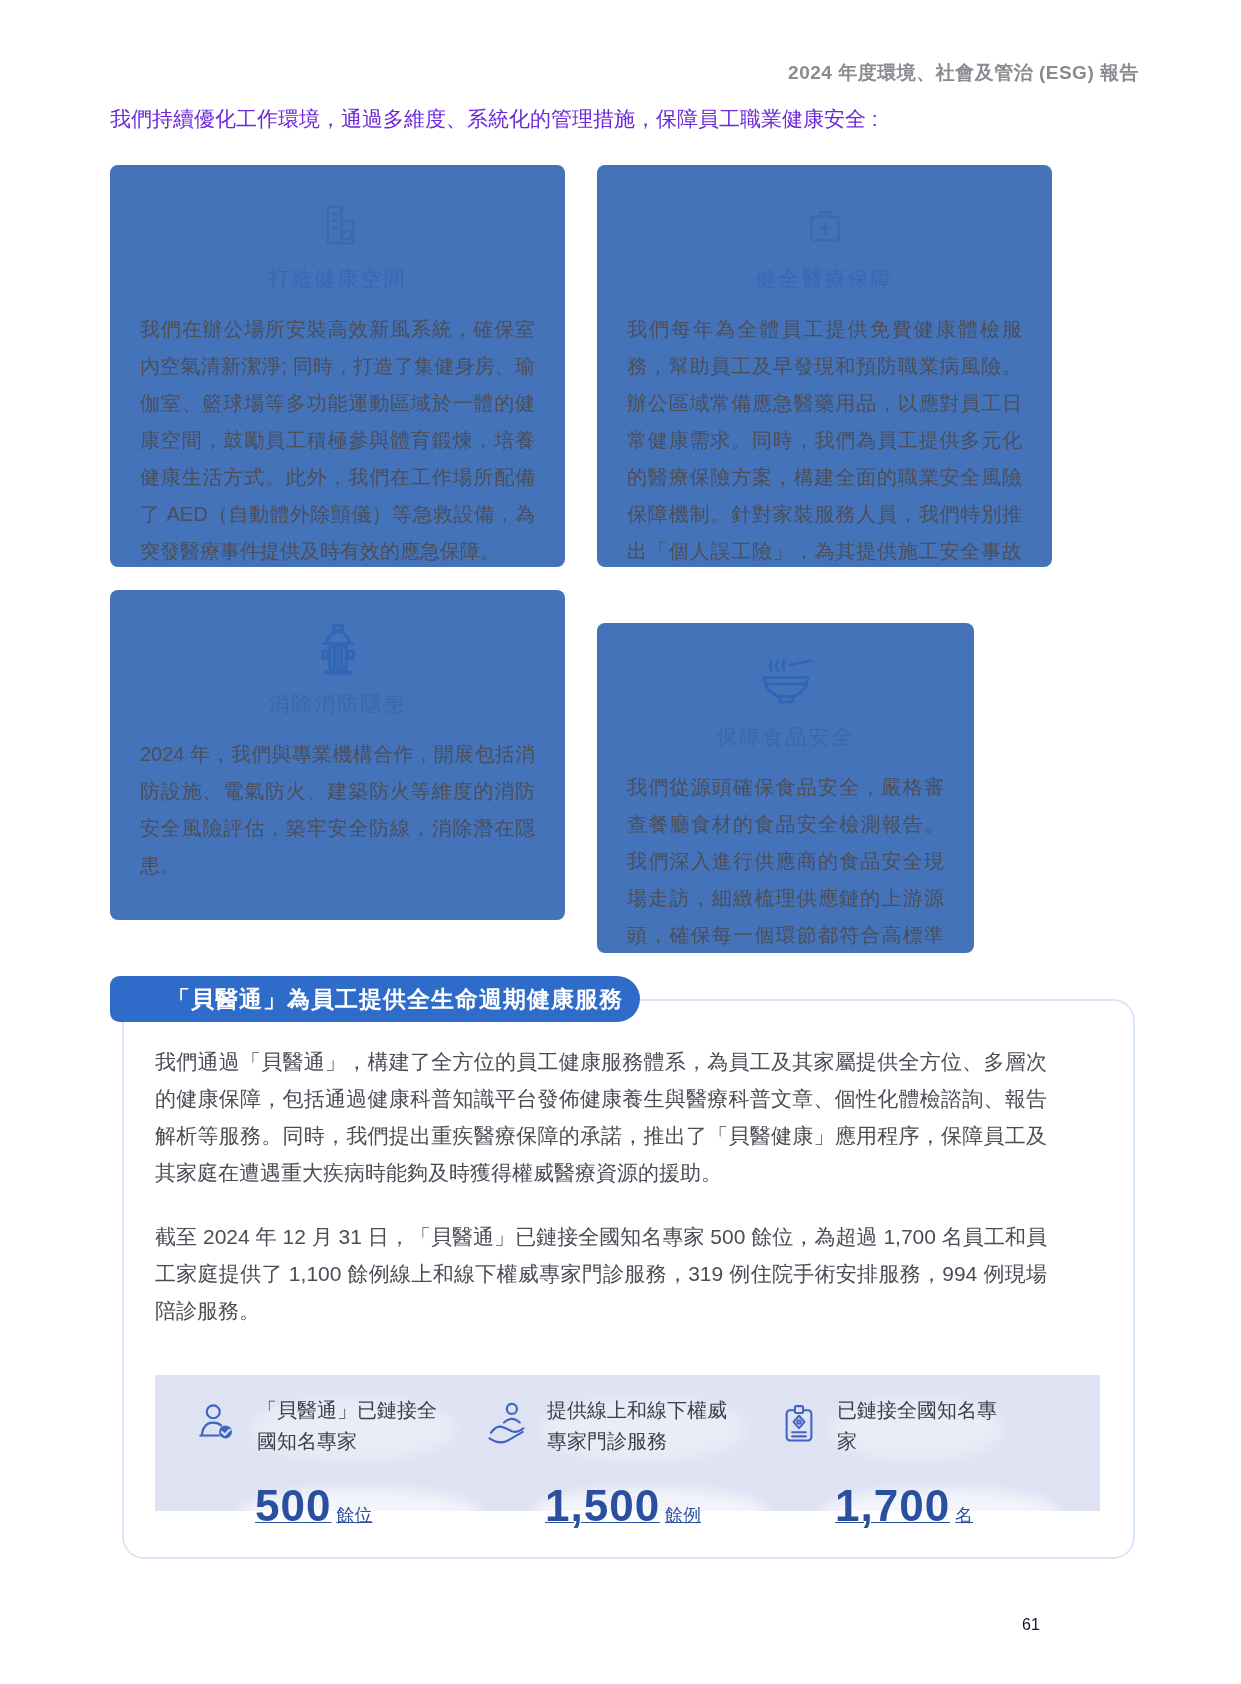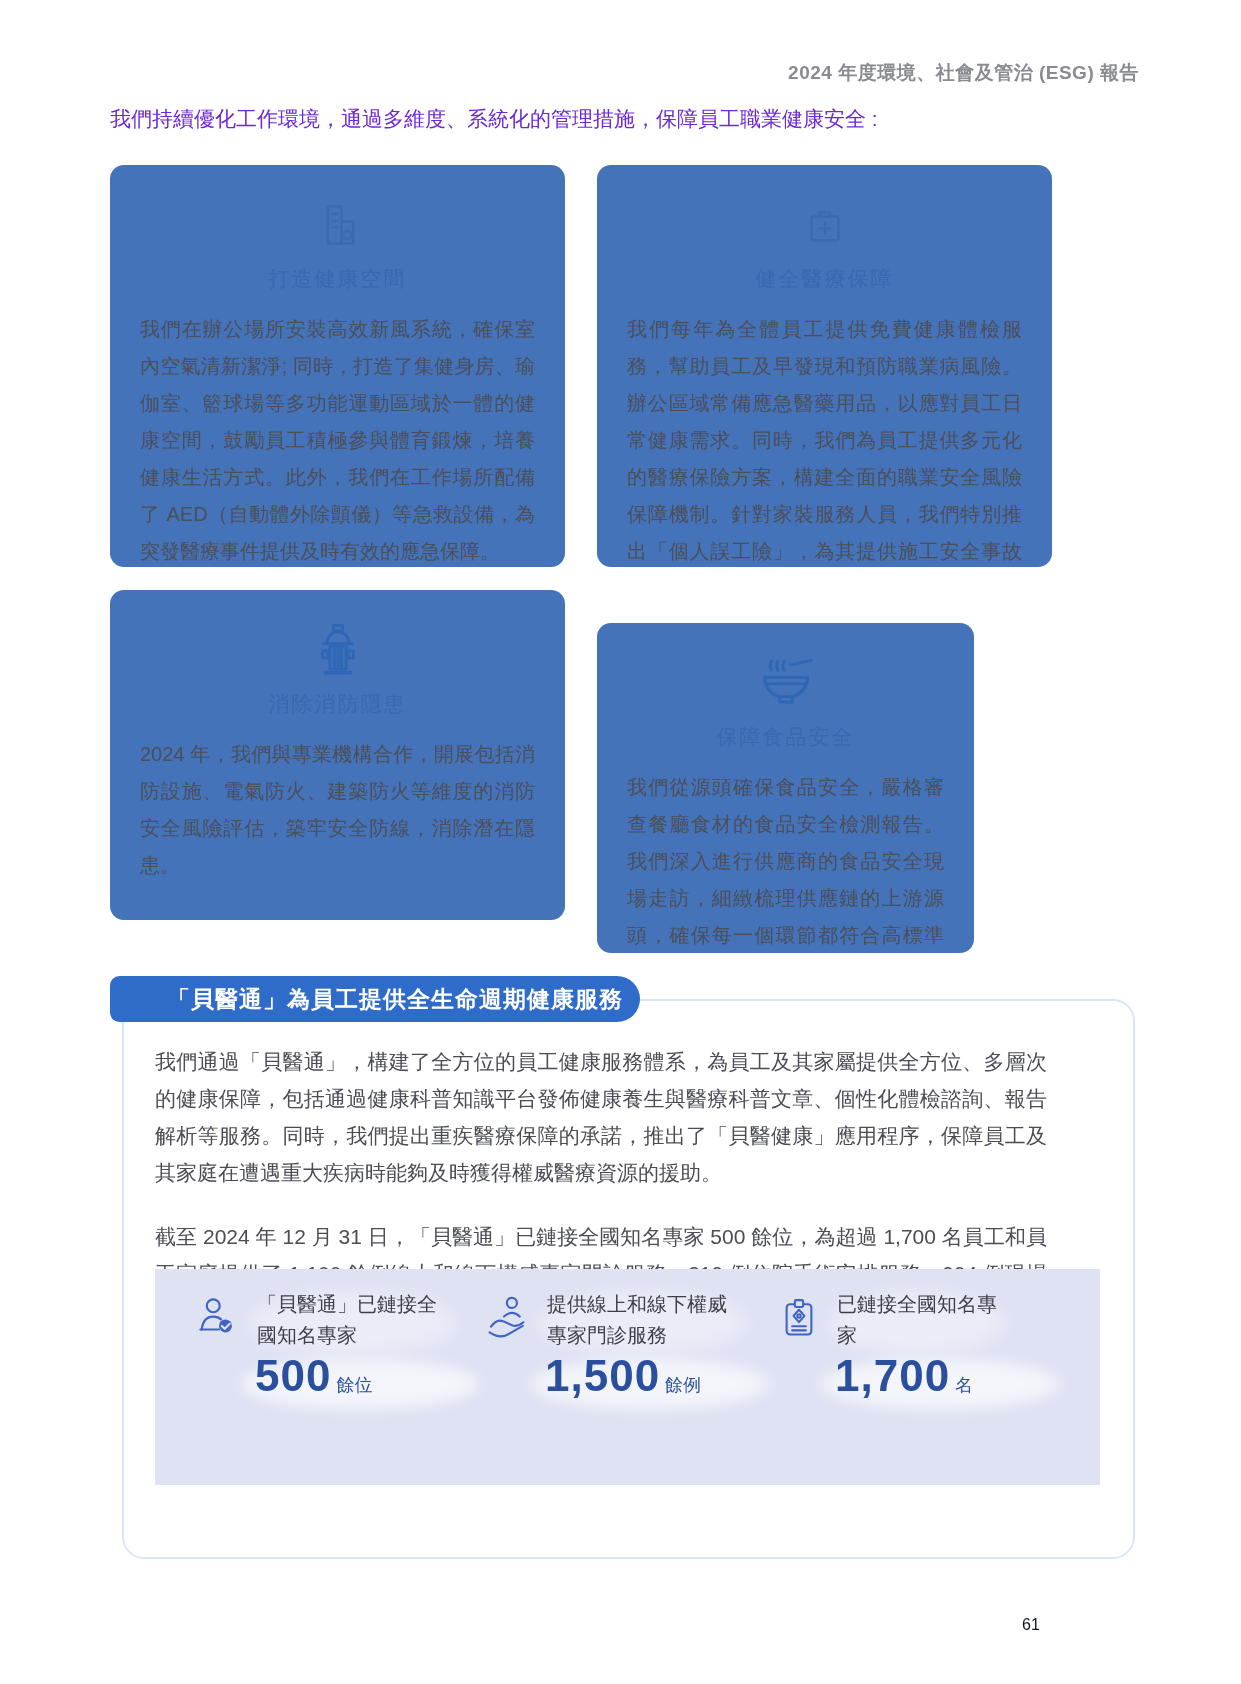--- a/index.html
+++ b/index.html
@@ -10,21 +10,21 @@
   }
   .report-header {
     position:absolute; top:60px; left:16px; width:1123px; text-align:right;
     font-size:19px; font-weight:bold; color:#8a8b90; letter-spacing:0.5px;
   }
   .intro {
     position:absolute; top:105px; left:110px; width:1000px;
     font-size:21px; color:#6d28d9;
   }
   .card {
-    position:absolute; background:#4473b9; border-radius:14px;
+    position:absolute; background:#4473b9; border-radius:8px;
     padding:0 30px; overflow:hidden;
   }
   .card.c1 { left:110px; top:165px; width:455px; height:402px; }
   .card.c2 { left:597px; top:165px; width:455px; height:402px; }
   .card.c3 { left:110px; top:590px; width:455px; height:330px; }
   .card.c4 { left:597px; top:623px; width:377px; height:330px; }
   .card-icon { display:flex; justify-content:center; align-items:center; margin-top:30px; height:60px; }
   .card-icon svg { stroke-linecap:round; stroke-linejoin:round; fill:none; }
   .icon-faint svg { stroke:#3c6ab1; }
   .icon-strong svg { stroke:#2f66b6; }
@@ -43,39 +43,39 @@
   }
   .panel {
     position:absolute; left:122px; top:999px; width:1013px; height:560px; z-index:1;
     background:#ffffff; border:2px solid #d9e6f7; border-radius:22px;
   }
   .para { position:absolute; left:155px; width:892px; z-index:3;
     font-size:21px; line-height:37px; color:#4b4c55; text-align:justify; }
   .p1 { top:1043px; }
   .p2 { top:1218px; }
   .stats {
-    position:absolute; left:155px; top:1269px; width:945px; height:216px; z-index:3;
+    position:absolute; left:155px; top:1375px; width:945px; height:136px; z-index:3;
     background:#dfe2f3;
   }
   .stat { position:absolute; top:20px; width:280px; }
   .stat.s1 { left:40px; }
   .stat.s2 { left:330px; }
   .stat.s3 { left:620px; }
   .stat-top { display:flex; gap:14px; }
   .stat-icon { width:48px; height:58px; flex:none; display:flex; align-items:center; justify-content:center; }
   .stat-icon svg { stroke:#3f64c4; fill:none; stroke-linecap:round; stroke-linejoin:round; }
   .stat-label {
     font-size:20px; line-height:31px; color:#3d3e47; width:192px; position:relative;
   }
   .stat.s3 .stat-label { width:160px; }
   .stat-label::before {
     content:""; position:absolute; left:-8px; right:-8px; top:2px; bottom:-4px;
     background:rgba(255,255,255,0.35); border-radius:50%; filter:blur(8px); z-index:-1;
   }
-  .stat-value { position:relative; margin-left:60px; margin-top:0; color:#2a4f9f; white-space:nowrap; }
+  .stat-value { position:relative; margin-left:60px; margin-top:24px; color:#2a4f9f; white-space:nowrap;text-decoration:underline; }
   .stat-value::before {
     content:""; position:absolute; left:-14px; right:-4px; top:8px; bottom:-8px;
     background:rgba(255,255,255,0.65); border-radius:50%; filter:blur(7px); z-index:-1;
   }
   .stat-value .num { font-size:44px; font-weight:bold; letter-spacing:1px; }
   .stat-value .unit { font-size:18px; margin-left:5px; }
   .page-num { position:absolute; left:1022px; top:1616px; font-size:16px; color:#0f172a; }
 </style>
 </head>
 <body>

